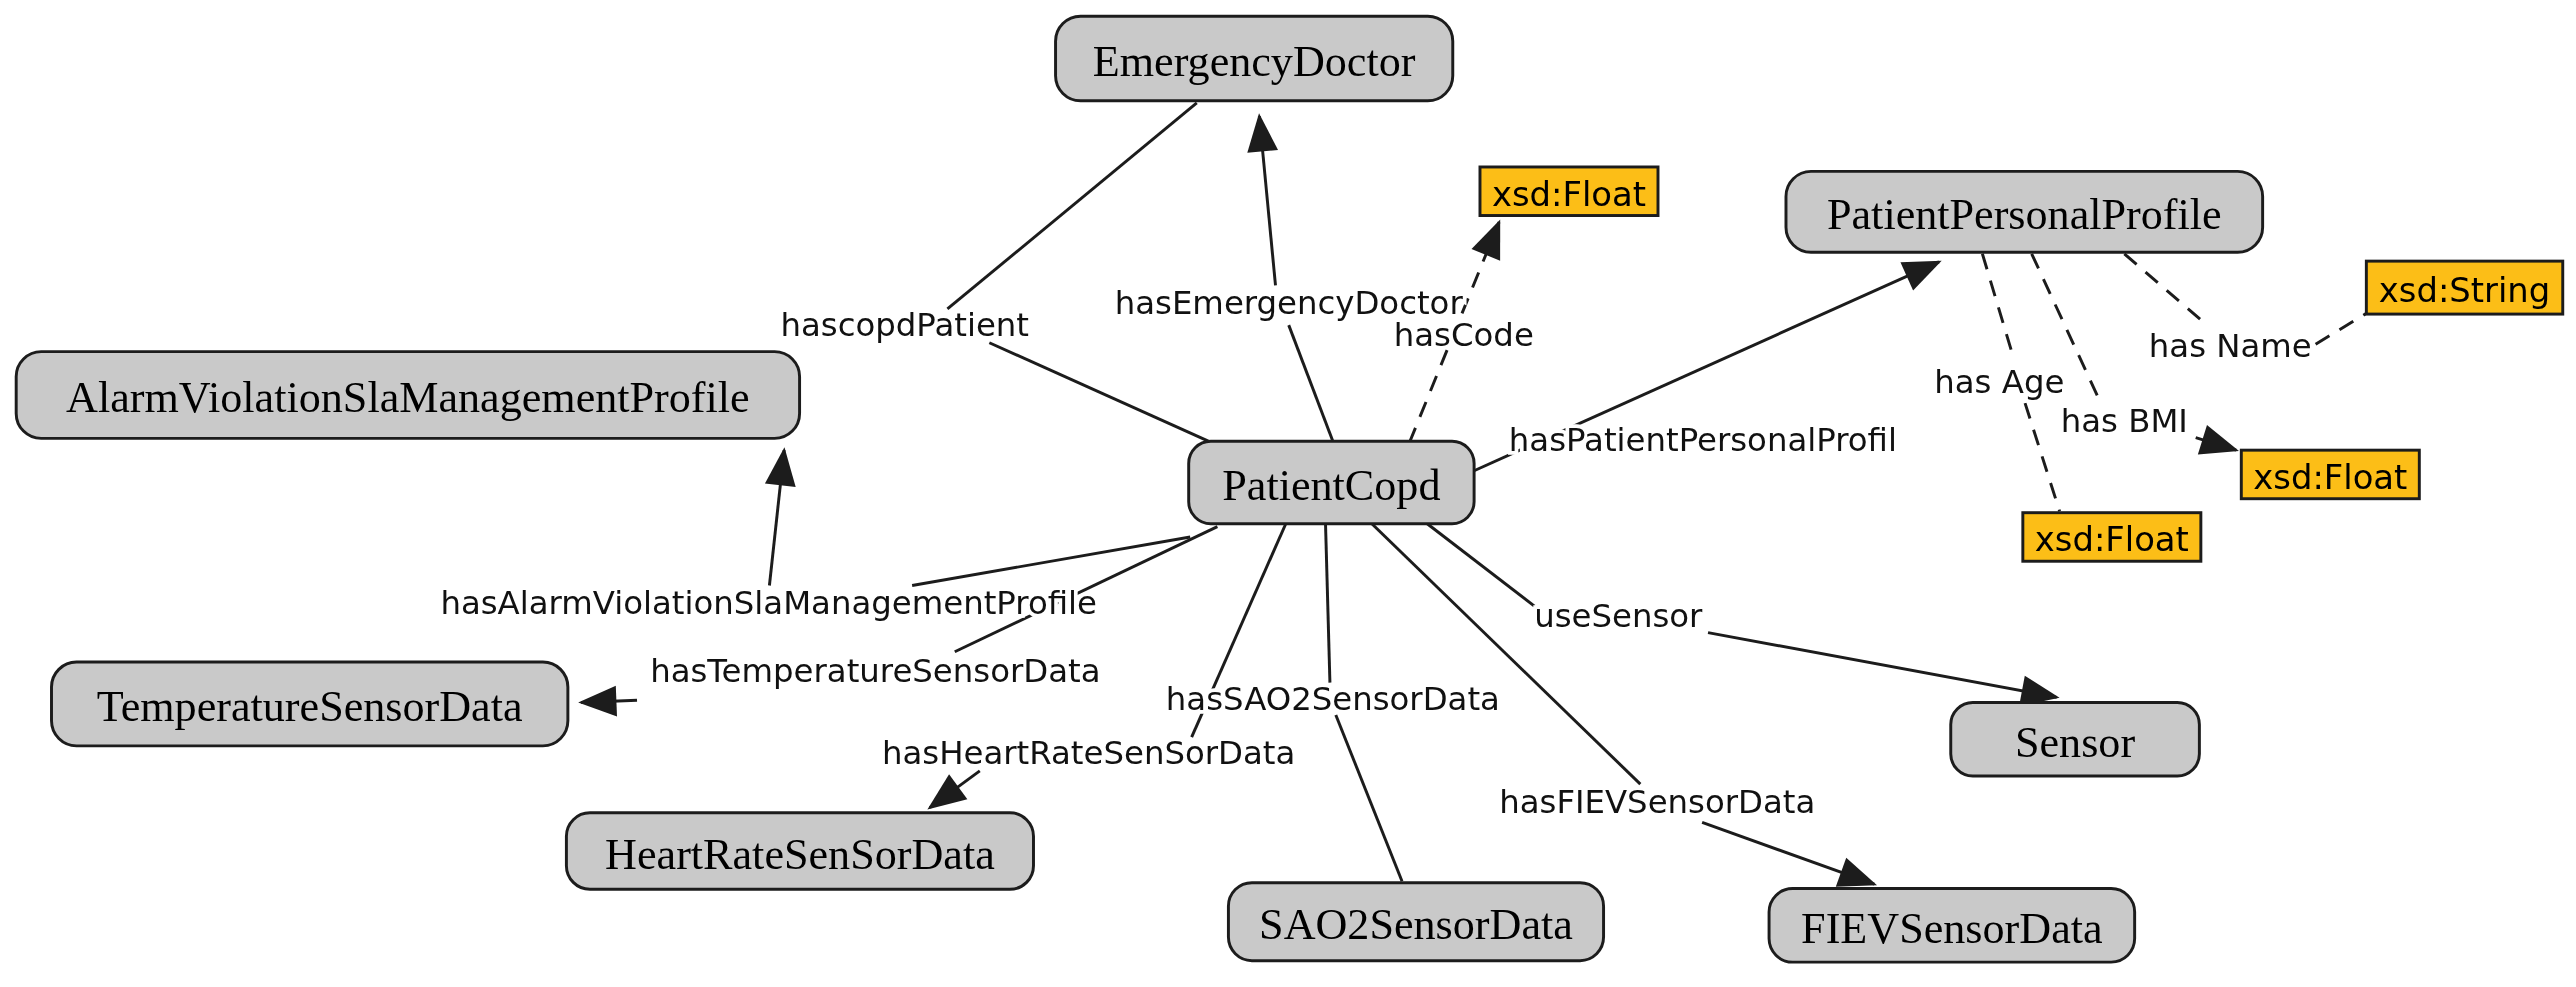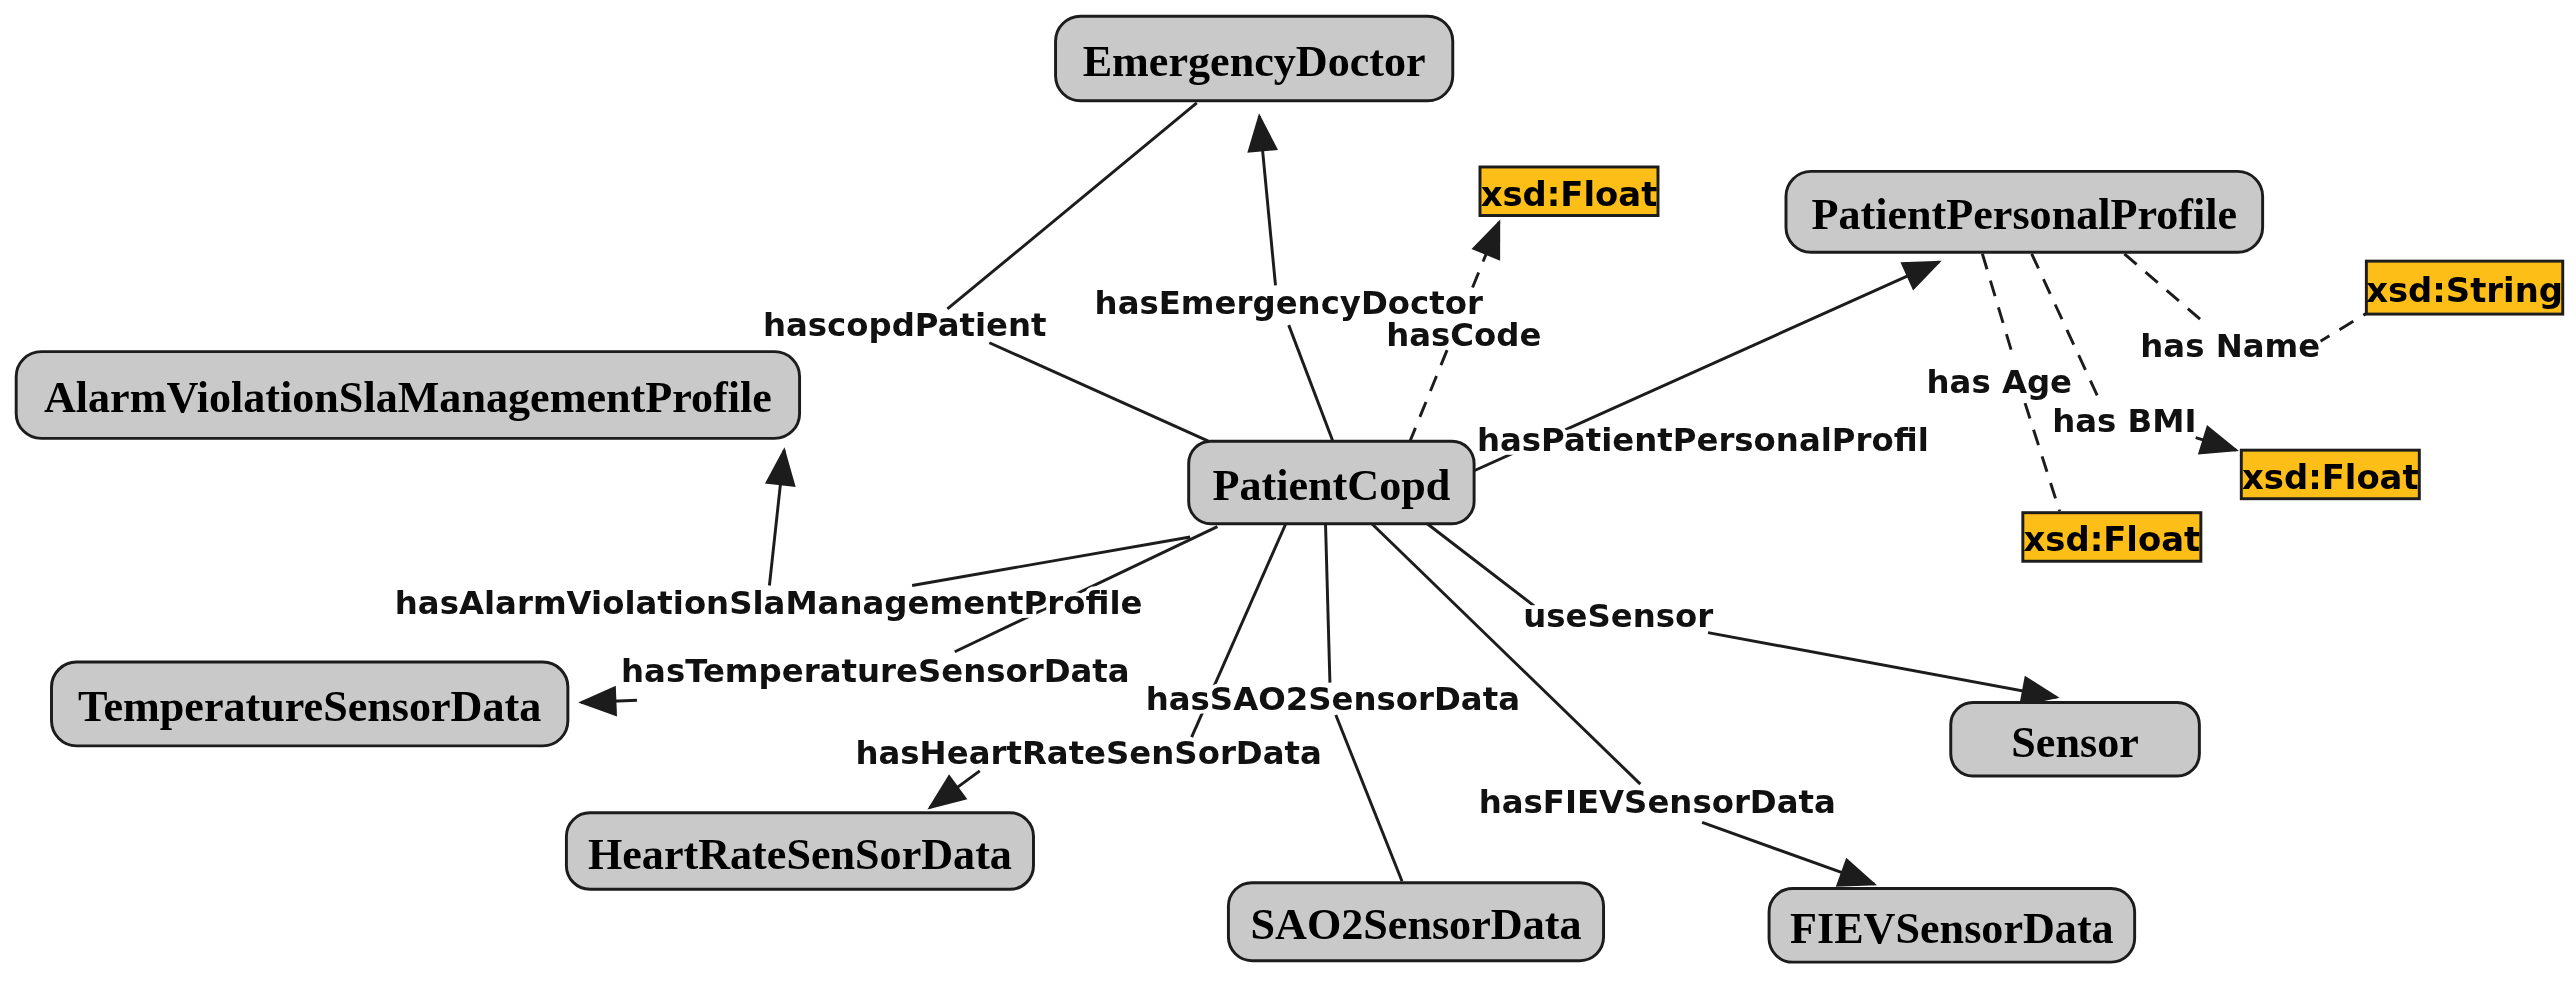--- a/index.html
+++ b/index.html
@@ -3,21 +3,20 @@
 <meta charset="utf-8">
 <style>
   html, body {
     margin: 0;
     padding: 0;
     background: #ffffff;
   }
   .diagram-wrap {
     width: 100%;
     background: #a3a3a3;
-    font-weight: bold;
   }
   svg {
     display: block;
     width: 100%;
     height: auto;
     font-family: "DejaVu Sans", sans-serif;
   }
   .node-rect.class-node {
     stroke-width: 4;
   }

